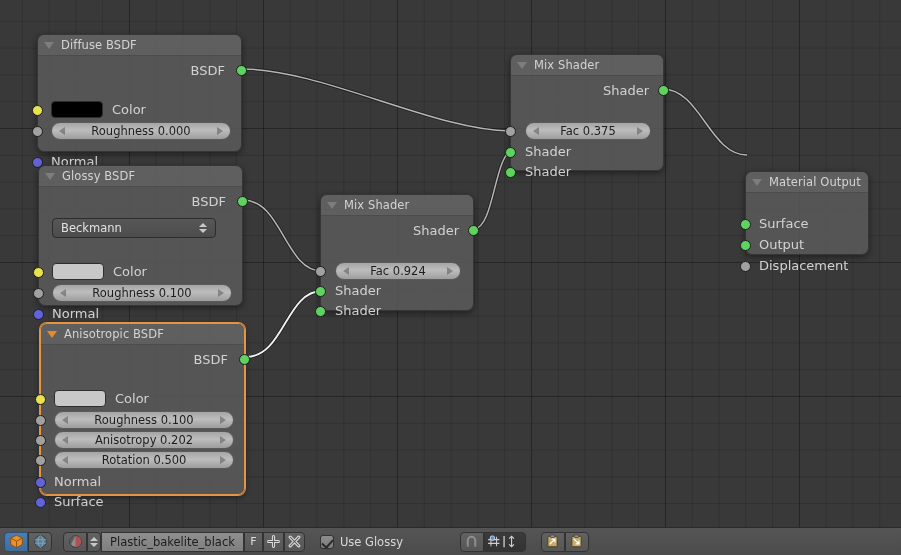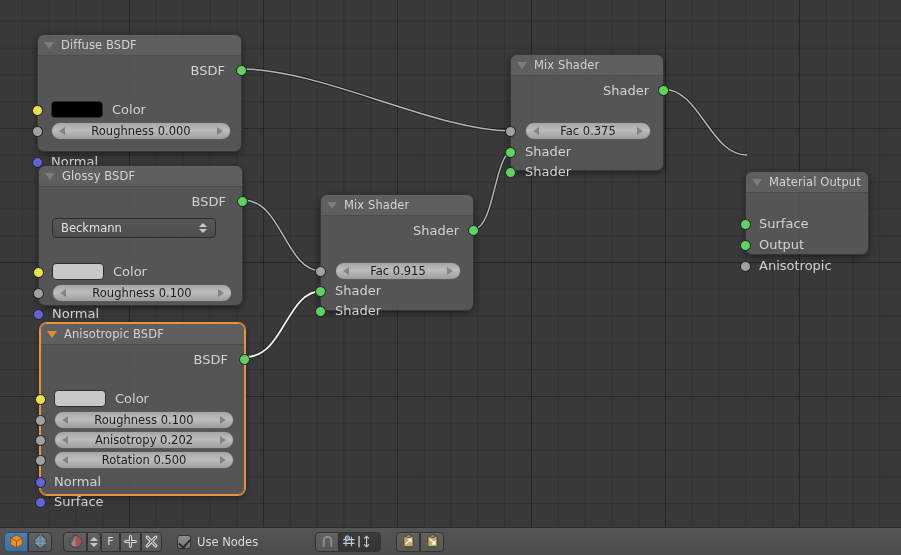--- a/index.html
+++ b/index.html
@@ -358,21 +358,21 @@
       </div>
       <div class="node-body">
         <div class="row out" style="right:14px; top:6px;">
           <span>Shader</span>
         </div>
         <div class="sock green" style="right:-6px; top:9px;"></div>
 
         <div class="sock grey" style="left:-6px; top:50px;"></div>
         <div class="slider" style="left:14px; top:46px; width:126px;">
           <span class="arw l"></span>
-          <span>Fac 0.915</span>
+          <span>Fac 0.924</span>
           <span class="arw r"></span>
         </div>
 
         <div class="sock green" style="left:-6px; top:70px;"></div>
         <div class="row" style="left:14px; top:66px;">
           <span>Shader</span>
         </div>
 
         <div class="sock green" style="left:-6px; top:90px;"></div>
         <div class="row" style="left:14px; top:86px;">
@@ -422,21 +422,21 @@
           <span>Surface</span>
         </div>
 
         <div class="sock green" style="left:-6px; top:47px;"></div>
         <div class="row" style="left:13px; top:43px;">
           <span>Output</span>
         </div>
 
         <div class="sock grey" style="left:-6px; top:68px;"></div>
         <div class="row" style="left:13px; top:64px;">
-          <span>Anisotropic</span>
+          <span>Displacement</span>
         </div>
       </div>
     </div>
 
   </div>
 
   <div class="bottombar">
 
     <div class="btn-group">
       <div class="ibtn first on">
@@ -462,40 +462,43 @@
           <path d="M8 1.8 A6.2 6.2 0 0 1 8 14.2 Z" fill="#b05050"></path>
           <path d="M8 1.8 A6.2 6.2 0 0 0 3 11.2 Z" fill="#5b5b5b"></path>
         </svg>
       </div>
       <div class="ibtn last" style="width:14px;">
         <span class="dd-arrows" style="position:static;transform:none;">
           <i class="up"></i>
             <i class="down"></i>
         </span>
       </div>
+      <div class="matfield">
+        <span>Plastic_bakelite_black</span>
+      </div>
       <div class="smallbtn">
         <span>F</span>
       </div>
       <div class="smallbtn" style="width:21px;">
         <svg width="13" height="13" viewBox="0 0 14 14">
           <path d="M7 1.8 L7 12.2 M1.8 7 L12.2 7" stroke="#dedede" stroke-width="3.4" stroke-linecap="round" fill="none"></path>
           <path d="M7 1.8 L7 12.2 M1.8 7 L12.2 7" stroke="#5b5b5b" stroke-width="1.2" stroke-linecap="round" fill="none"></path>
         </svg>
       </div>
       <div class="smallbtn last" style="width:21px;border-radius:0 4px 4px 0;">
         <svg width="13" height="13" viewBox="0 0 14 14">
           <path d="M2.4 2.4 L11.6 11.6 M11.6 2.4 L2.4 11.6" stroke="#dedede" stroke-width="3.4" stroke-linecap="round" fill="none"></path>
           <path d="M2.4 2.4 L11.6 11.6 M11.6 2.4 L2.4 11.6" stroke="#5b5b5b" stroke-width="1.1" stroke-linecap="round" fill="none"></path>
         </svg>
       </div>
     </div>
 
     <div class="checkwrap">
       <span class="checkbox"></span>
-      <span class="barlabel">Use Nodes</span>
+      <span class="barlabel">Use Glossy</span>
     </div>
 
     <div class="btn-group" style="margin-left:52px;">
       <div class="ibtn first">
         <svg width="15" height="15" viewBox="0 0 16 16">
           <path d="M4 12 L4 7 A4 4 0 0 1 12 7 L12 12" fill="none" stroke="#8f8f8f" stroke-width="2.1"></path>
           <path d="M4 12 L4 13.6 M12 12 L12 13.6" stroke="#8f8f8f" stroke-width="2.1"></path>
         </svg>
       </div>
       <div class="ibtn last dark" style="width:42px;">

